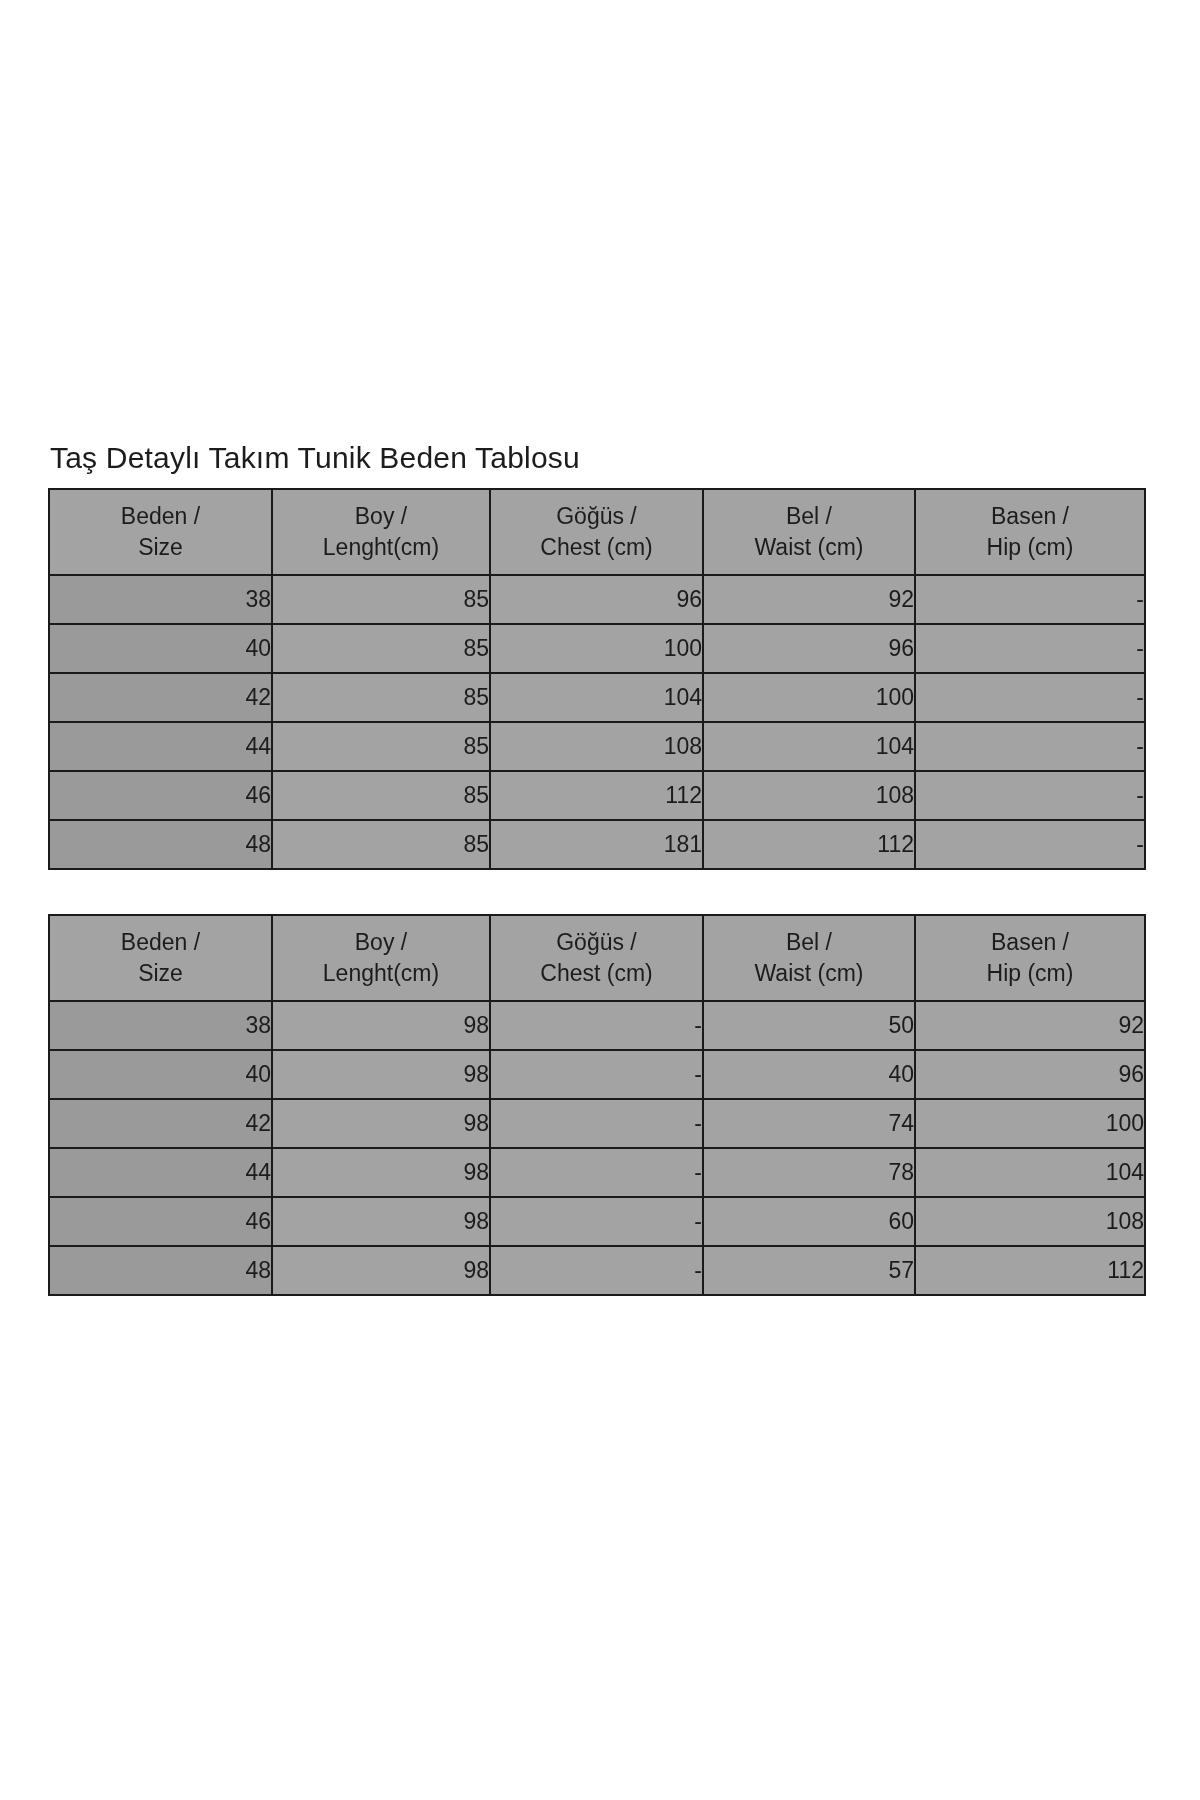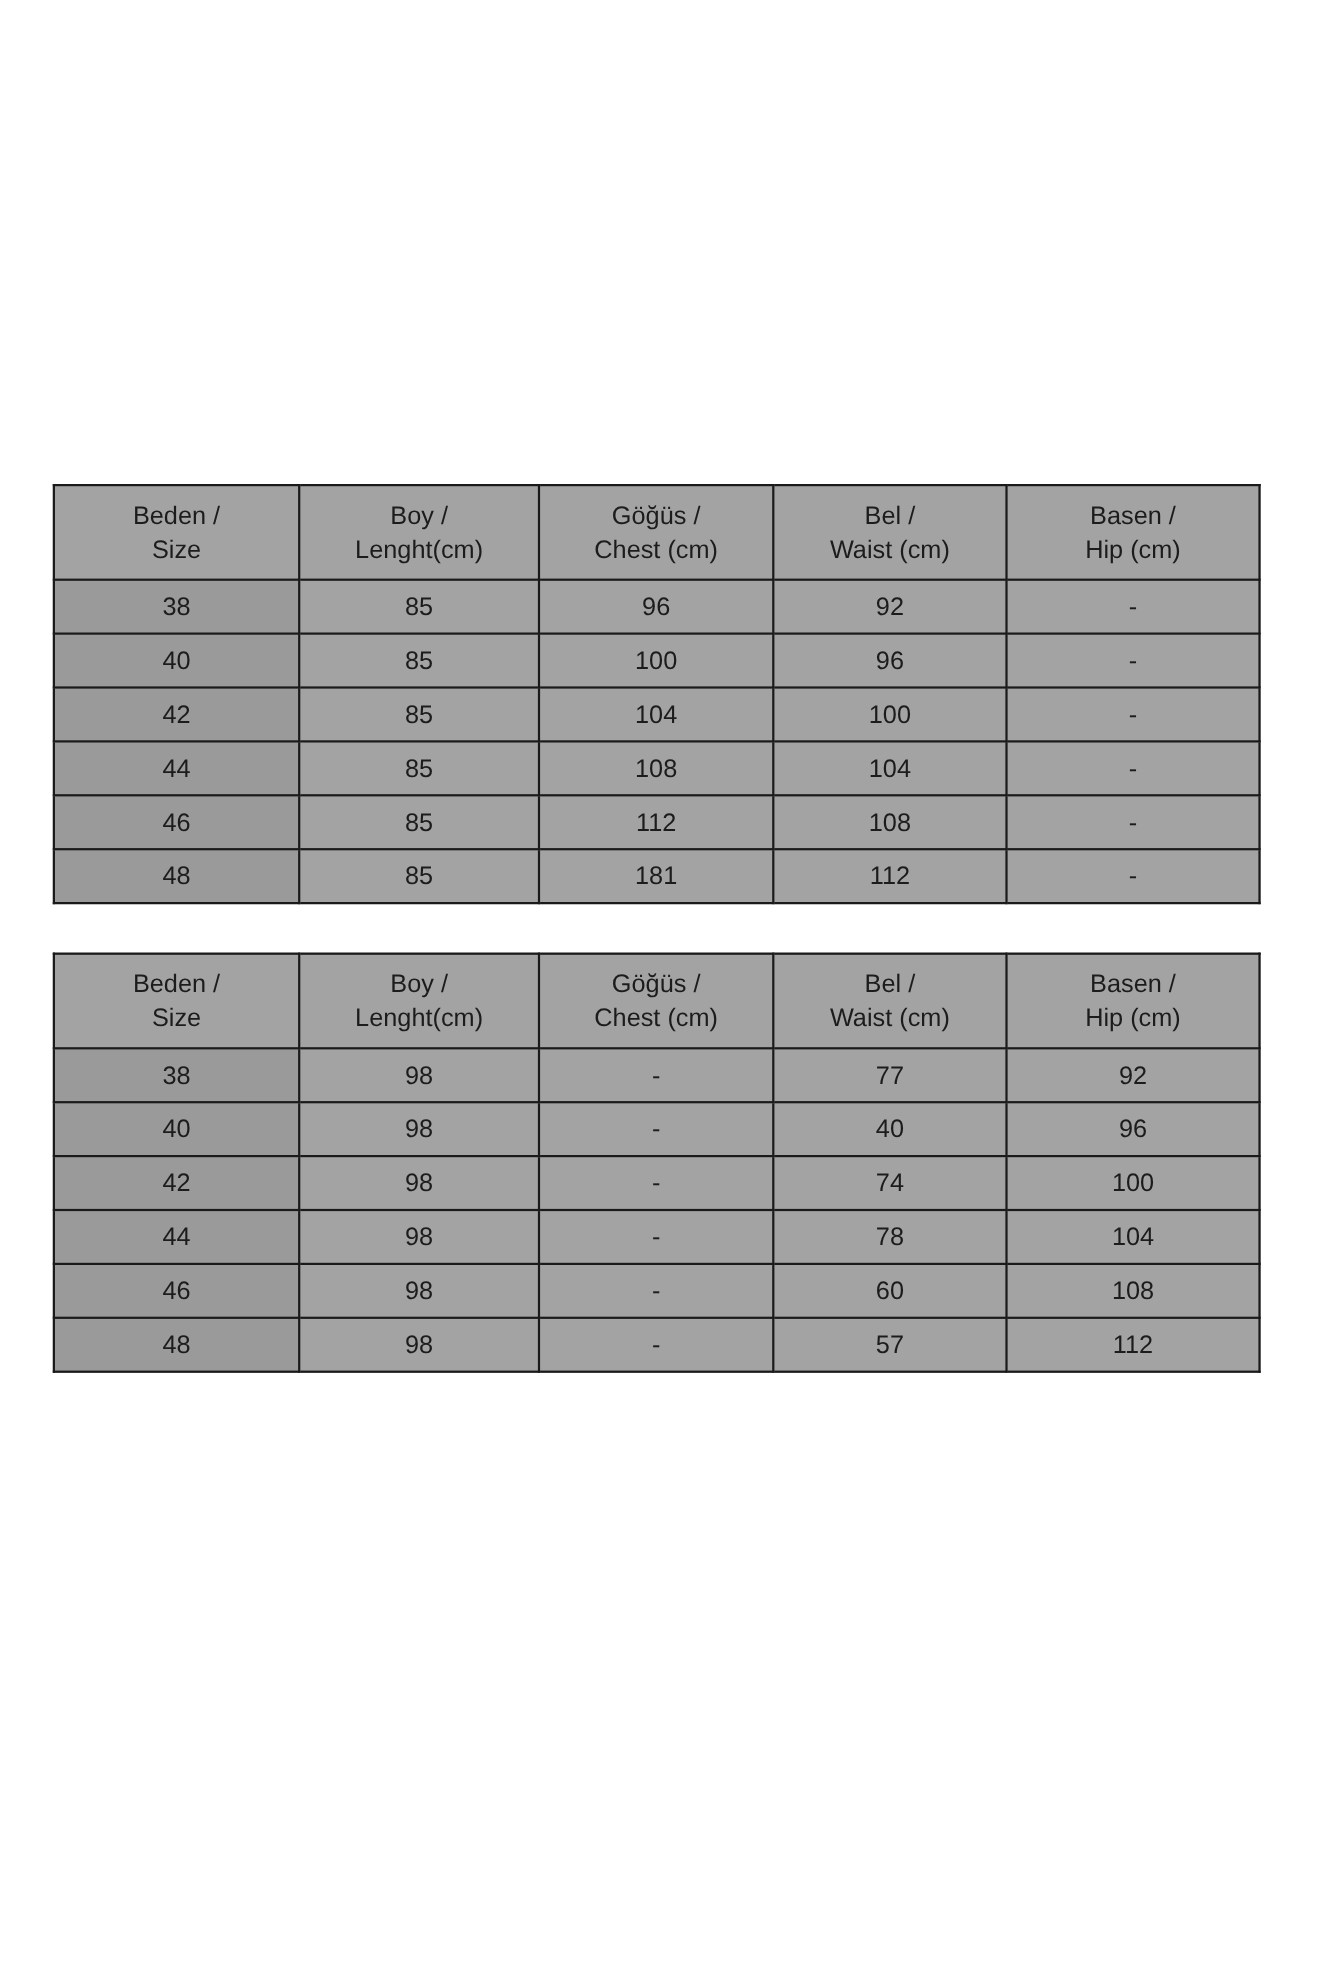--- a/index.html
+++ b/index.html
@@ -56,39 +56,121 @@
     padding: 0;
   }
   table.size-table th {
     height: 84px;
     line-height: 1.35;
     font-weight: 400;
   }
   table.size-table td {
     height: 47px;
     line-height: 1.1;
+    text-align: right;
   }
   table.size-table col.c0 { width: 223px; }
   table.size-table col.c1 { width: 218px; }
   table.size-table col.c2 { width: 213px; }
   table.size-table col.c3 { width: 212px; }
   table.size-table col.c4 { width: 230px; }
   td.size-cell {
     background: #9a9a9a;
     color: #ffffff;
   }
   .th-line {
     display: block;
   }
 </style>
 </head>
 <body>
 
 <div class="page">
   <div class="content">
+
+    <div class="table-block">
+      <div class="table-title">Taş Detaylı Takım Tunik Beden Tablosu</div>
+      <table class="size-table">
+        <colgroup>
+          <col class="c0">
+            <col class="c1">
+            <col class="c2">
+            <col class="c3">
+            <col class="c4">
+        </colgroup>
+        <thead>
+          <tr>
+            <th>
+              <span class="th-line">Beden /</span>
+              <span class="th-line">Size</span>
+            </th>
+            <th>
+              <span class="th-line">Boy /</span>
+              <span class="th-line">Lenght(cm)</span>
+            </th>
+            <th>
+              <span class="th-line">Göğüs /</span>
+              <span class="th-line">Chest (cm)</span>
+            </th>
+            <th>
+              <span class="th-line">Bel /</span>
+              <span class="th-line">Waist (cm)</span>
+            </th>
+            <th>
+              <span class="th-line">Basen /</span>
+              <span class="th-line">Hip (cm)</span>
+            </th>
+          </tr>
+        </thead>
+        <tbody>
+          <tr>
+            <td class="size-cell">38</td>
+            <td>85</td>
+            <td>96</td>
+            <td>92</td>
+            <td>-</td>
+          </tr>
+          <tr>
+            <td class="size-cell">40</td>
+            <td>85</td>
+            <td>100</td>
+            <td>96</td>
+            <td>-</td>
+          </tr>
+          <tr>
+            <td class="size-cell">42</td>
+            <td>85</td>
+            <td>104</td>
+            <td>100</td>
+            <td>-</td>
+          </tr>
+          <tr>
+            <td class="size-cell">44</td>
+            <td>85</td>
+            <td>108</td>
+            <td>104</td>
+            <td>-</td>
+          </tr>
+          <tr>
+            <td class="size-cell">46</td>
+            <td>85</td>
+            <td>112</td>
+            <td>108</td>
+            <td>-</td>
+          </tr>
+          <tr>
+            <td class="size-cell">48</td>
+            <td>85</td>
+            <td>181</td>
+            <td>112</td>
+            <td>-</td>
+          </tr>
+        </tbody>
+      </table>
+    </div>
 
     <div class="table-block">
       <table class="size-table">
         <colgroup>
           <col class="c0">
             <col class="c1">
             <col class="c2">
             <col class="c3">
             <col class="c4">
         </colgroup>
@@ -112,138 +194,58 @@
             </th>
             <th>
               <span class="th-line">Basen /</span>
               <span class="th-line">Hip (cm)</span>
             </th>
           </tr>
         </thead>
         <tbody>
           <tr>
             <td class="size-cell">38</td>
-            <td>85</td>
+            <td>98</td>
+            <td>-</td>
+            <td>50</td>
+            <td>92</td>
+          </tr>
+          <tr>
+            <td class="size-cell">40</td>
+            <td>98</td>
+            <td>-</td>
+            <td>40</td>
             <td>96</td>
-            <td>92</td>
-            <td>-</td>
-          </tr>
-          <tr>
-            <td class="size-cell">40</td>
-            <td>85</td>
+          </tr>
+          <tr>
+            <td class="size-cell">42</td>
+            <td>98</td>
+            <td>-</td>
+            <td>74</td>
             <td>100</td>
-            <td>96</td>
-            <td>-</td>
-          </tr>
-          <tr>
-            <td class="size-cell">42</td>
-            <td>85</td>
+          </tr>
+          <tr>
+            <td class="size-cell">44</td>
+            <td>98</td>
+            <td>-</td>
+            <td>78</td>
             <td>104</td>
-            <td>100</td>
-            <td>-</td>
-          </tr>
-          <tr>
-            <td class="size-cell">44</td>
-            <td>85</td>
+          </tr>
+          <tr>
+            <td class="size-cell">46</td>
+            <td>98</td>
+            <td>-</td>
+            <td>60</td>
             <td>108</td>
-            <td>104</td>
-            <td>-</td>
-          </tr>
-          <tr>
-            <td class="size-cell">46</td>
-            <td>85</td>
+          </tr>
+          <tr>
+            <td class="size-cell">48</td>
+            <td>98</td>
+            <td>-</td>
+            <td>57</td>
             <td>112</td>
-            <td>108</td>
-            <td>-</td>
-          </tr>
-          <tr>
-            <td class="size-cell">48</td>
-            <td>85</td>
-            <td>181</td>
-            <td>112</td>
-            <td>-</td>
           </tr>
         </tbody>
       </table>
     </div>
 
-    <div class="table-block">
-      <table class="size-table">
-        <colgroup>
-          <col class="c0">
-            <col class="c1">
-            <col class="c2">
-            <col class="c3">
-            <col class="c4">
-        </colgroup>
-        <thead>
-          <tr>
-            <th>
-              <span class="th-line">Beden /</span>
-              <span class="th-line">Size</span>
-            </th>
-            <th>
-              <span class="th-line">Boy /</span>
-              <span class="th-line">Lenght(cm)</span>
-            </th>
-            <th>
-              <span class="th-line">Göğüs /</span>
-              <span class="th-line">Chest (cm)</span>
-            </th>
-            <th>
-              <span class="th-line">Bel /</span>
-              <span class="th-line">Waist (cm)</span>
-            </th>
-            <th>
-              <span class="th-line">Basen /</span>
-              <span class="th-line">Hip (cm)</span>
-            </th>
-          </tr>
-        </thead>
-        <tbody>
-          <tr>
-            <td class="size-cell">38</td>
-            <td>98</td>
-            <td>-</td>
-            <td>77</td>
-            <td>92</td>
-          </tr>
-          <tr>
-            <td class="size-cell">40</td>
-            <td>98</td>
-            <td>-</td>
-            <td>40</td>
-            <td>96</td>
-          </tr>
-          <tr>
-            <td class="size-cell">42</td>
-            <td>98</td>
-            <td>-</td>
-            <td>74</td>
-            <td>100</td>
-          </tr>
-          <tr>
-            <td class="size-cell">44</td>
-            <td>98</td>
-            <td>-</td>
-            <td>78</td>
-            <td>104</td>
-          </tr>
-          <tr>
-            <td class="size-cell">46</td>
-            <td>98</td>
-            <td>-</td>
-            <td>60</td>
-            <td>108</td>
-          </tr>
-          <tr>
-            <td class="size-cell">48</td>
-            <td>98</td>
-            <td>-</td>
-            <td>57</td>
-            <td>112</td>
-          </tr>
-        </tbody>
-      </table>
-    </div>
-
   </div>
 </div>
 
 </body></html>

